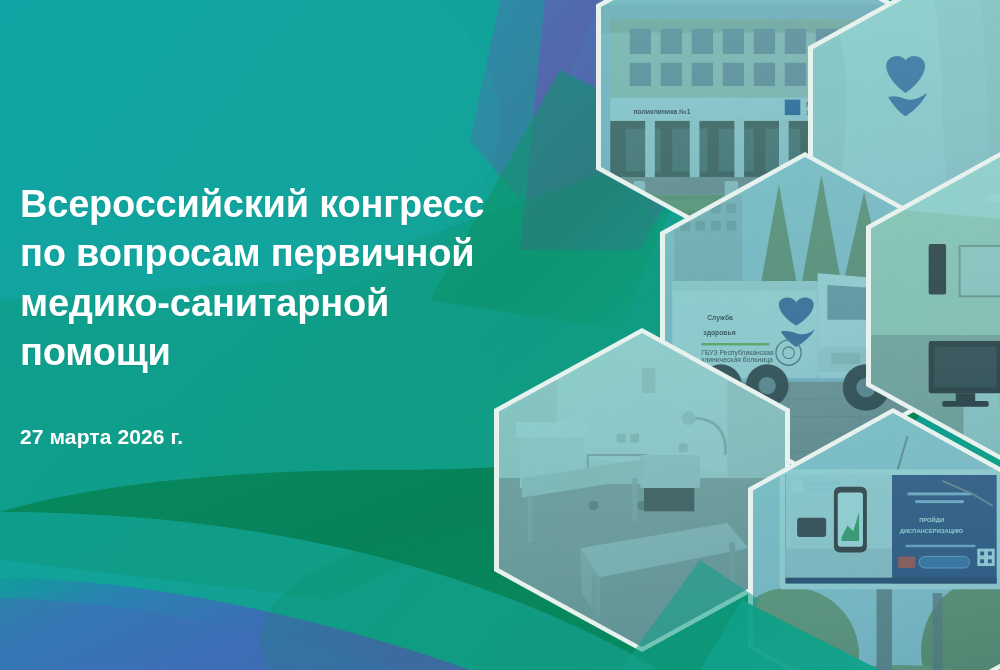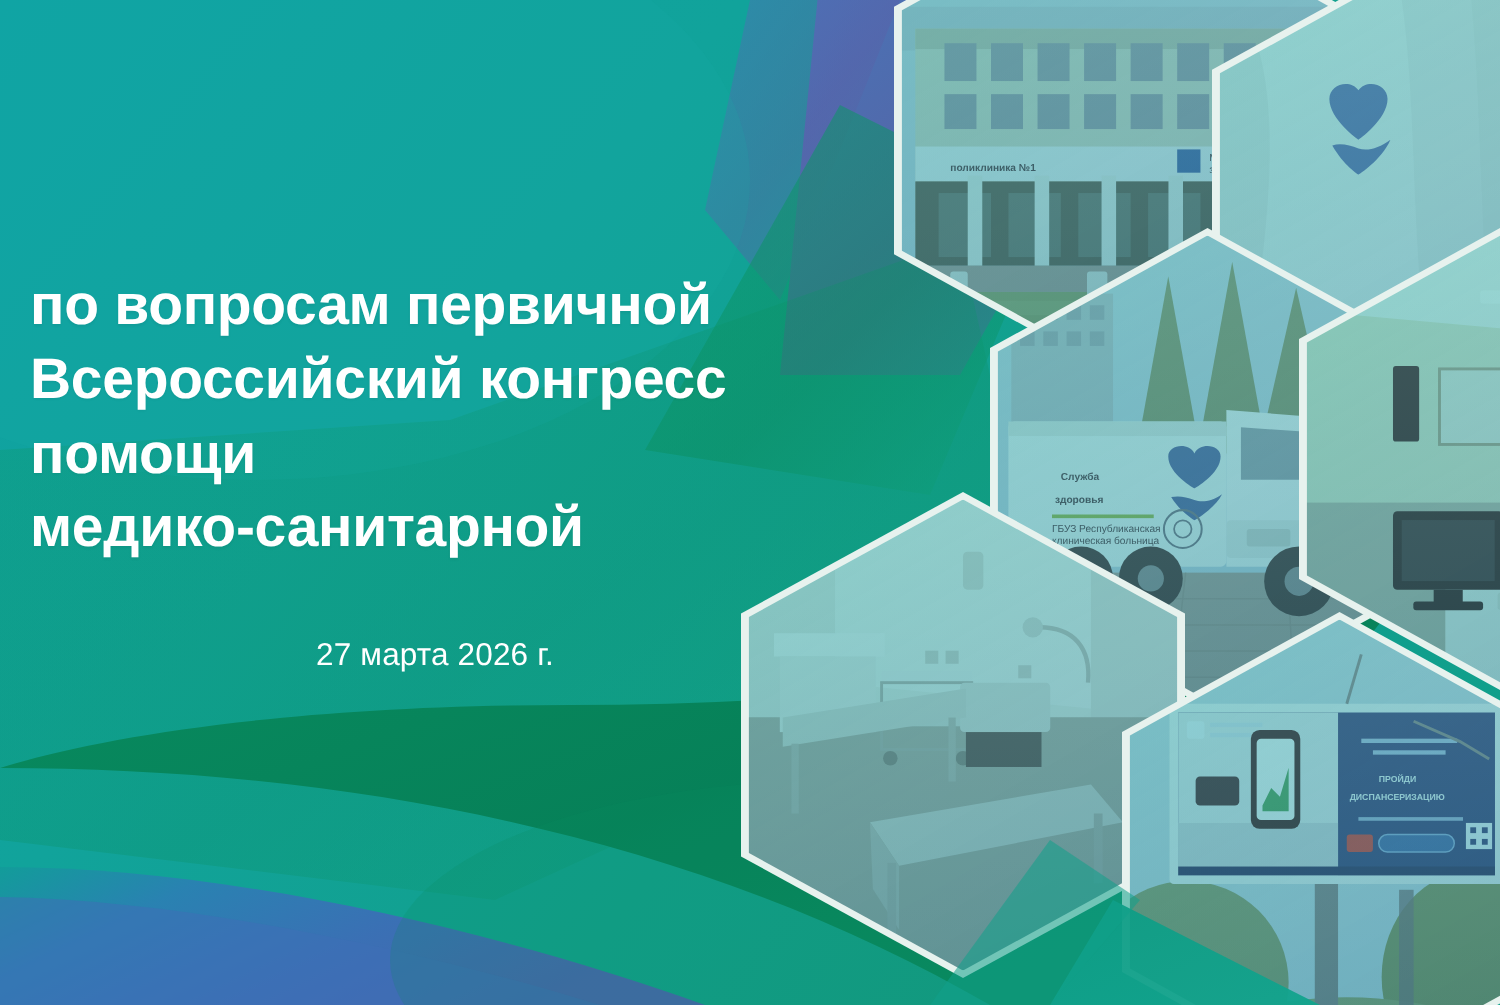--- a/index.html
+++ b/index.html
@@ -40,23 +40,22 @@
   }
   .headline .ln { display: block; white-space: nowrap; }
   .meta {
     margin-top: 42px;
     color: #ffffff;
   }
   .meta-line {
     display: block;
     font-size: 21px;
     line-height: 1.62;
-    font-weight: 400;
+    font-weight: 700;
     letter-spacing: 0.1px;
-    text-align: center;
   }
 
   
   .collage {
     position: absolute;
     inset: 0;
     z-index: 25;
     pointer-events: none;
   }
   .hex {
@@ -155,24 +154,24 @@
       <path d="M 0 598 C 130 600 290 636 400 670 L 0 670 Z" fill="#3E6FB6" opacity="0.55"></path>
 
       <ellipse cx="170" cy="120" rx="330" ry="200" fill="#19B0A8" opacity="0.16"></ellipse>
 
       <ellipse cx="560" cy="640" rx="300" ry="120" fill="#0B8B60" opacity="0.20"></ellipse>
     </svg>
   </div>
 
   <div class="text-block">
     <h1 class="headline">
+      <span class="ln">Всероссийский конгресс</span>
       <span class="ln">по вопросам первичной</span>
-      <span class="ln">Всероссийский конгресс</span>
+      <span class="ln">медико-санитарной</span>
       <span class="ln">помощи</span>
-      <span class="ln">медико-санитарной</span>
     </h1>
     <div class="meta">
       <span class="meta-line">27 марта 2026 г.</span>
     </div>
   </div>
 
   <div class="collage">
 
     <div class="hex" style="left:596px; top:-78px; width:300px; height:330px; background:#E7F2EE;">
       <div class="hex-inner">

